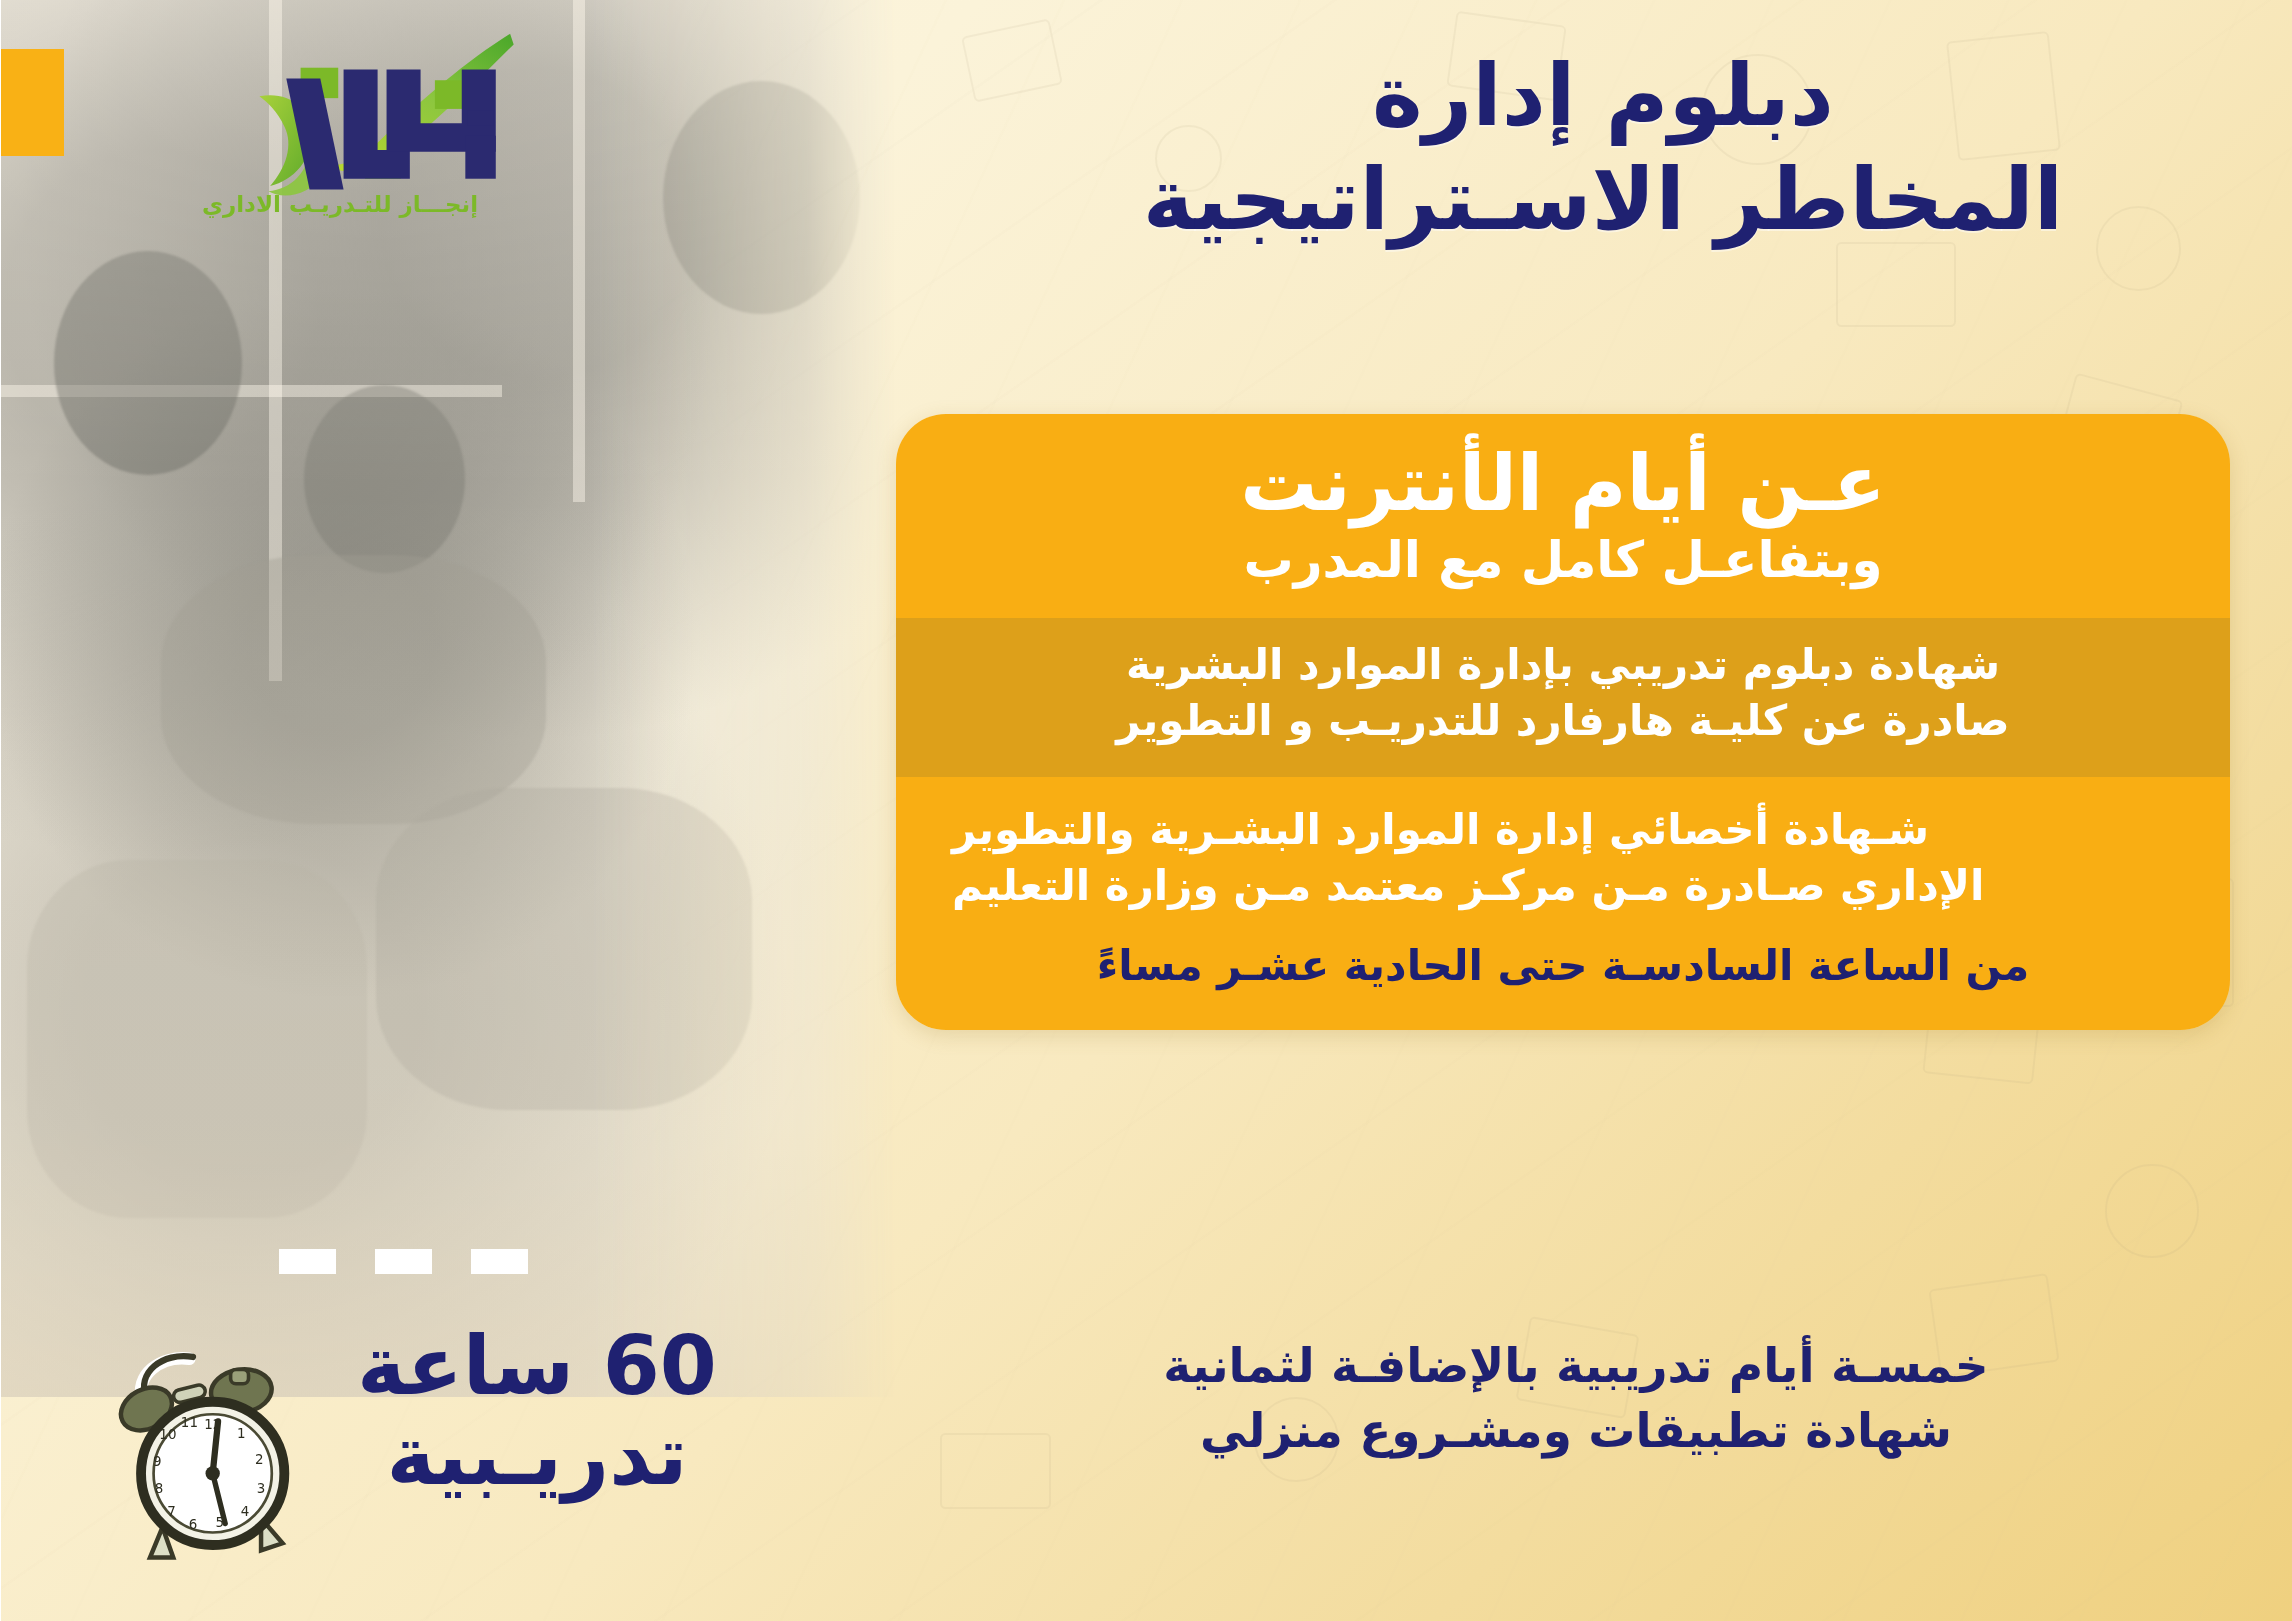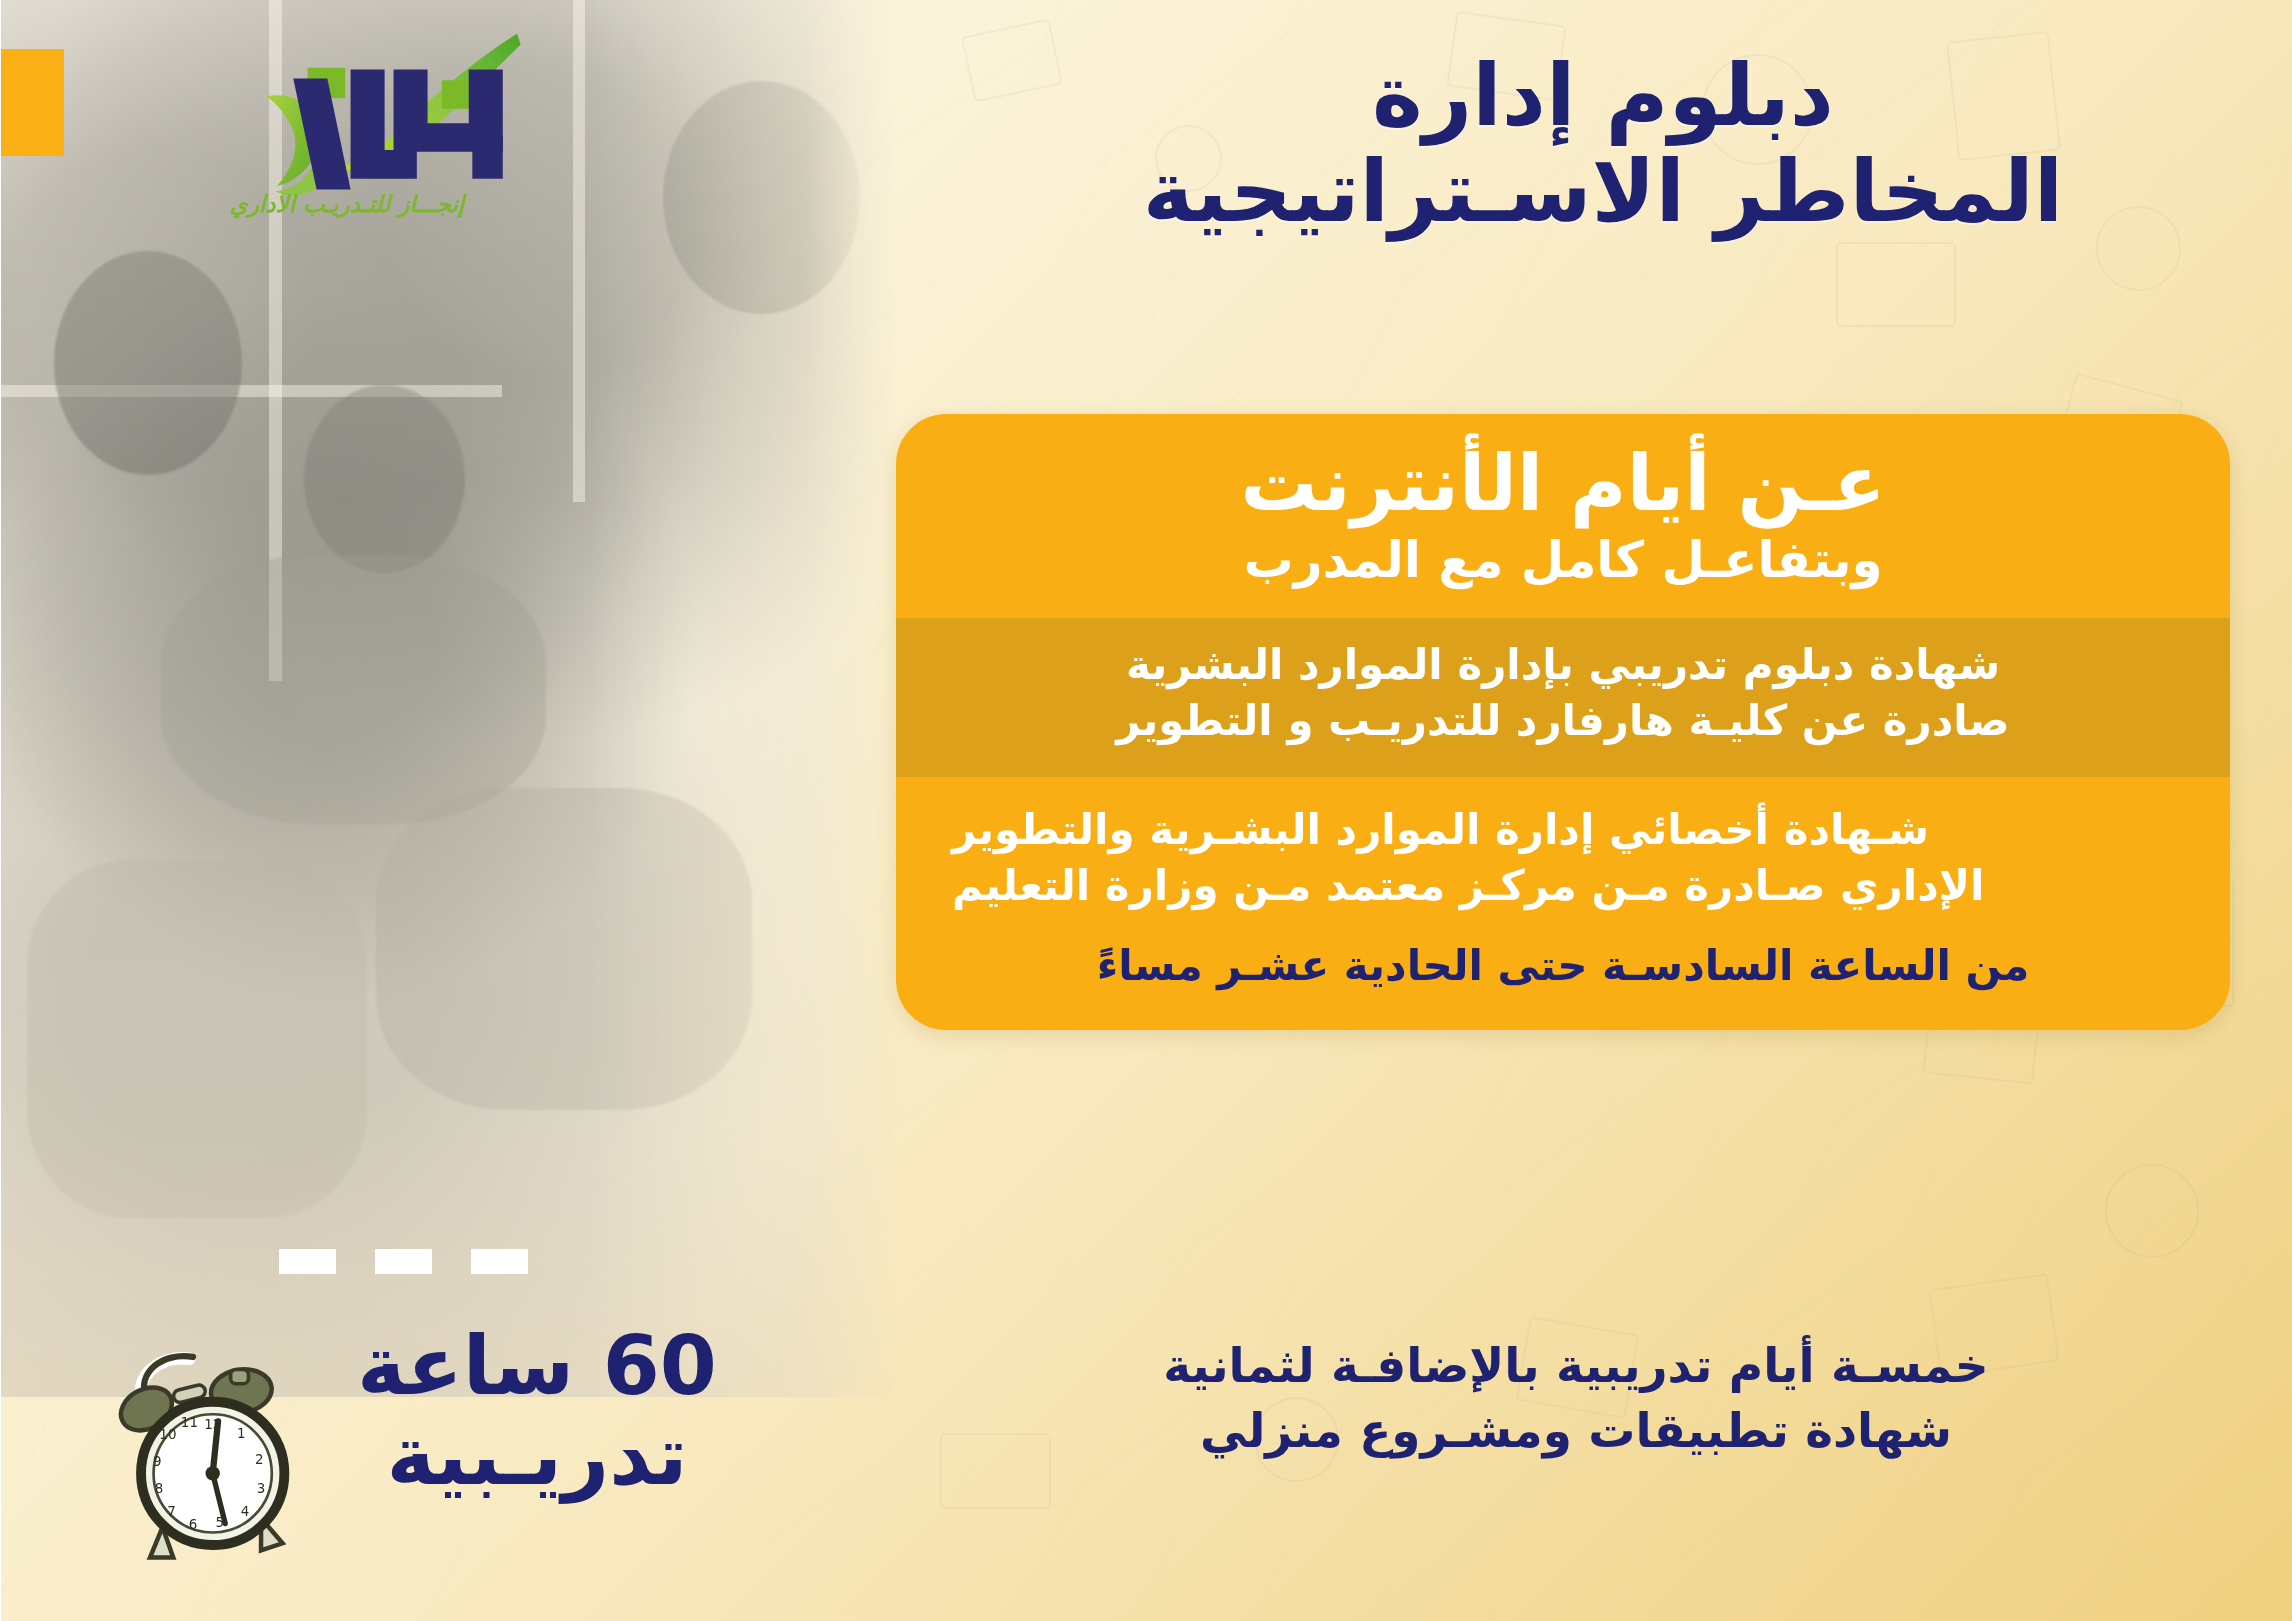--- a/index.html
+++ b/index.html
@@ -52,36 +52,36 @@
   .ph-win{
     position:absolute;background:rgba(255,255,255,.40);
   }
 
   
   .corner-tab{
     position:absolute;left:0;top:49px;width:64px;height:107px;background:#f9b115;
   }
 
   
-  .logo-wrap{position:absolute;left:159px;top:14.3px;width:376px;height:224px;font-style:italic;}
+  .logo-wrap{position:absolute;left:152px;top:14.3px;width:376px;height:224px;}
   .logo-sub{
     position:absolute;left:0;top:177px;width:376px;text-align:center;
     color:#7cb928;font-size:23px;font-weight:bold;letter-spacing:0.9px;
     direction:rtl;
   }
 
   
   .headline{
     position:absolute;right:54px;top:52px;width:1272px;
     text-align:center;direction:rtl;
     color:#1f2171;font-weight:bold;line-height:1.02;
     font-size:86px;letter-spacing:-0.9px;
     text-shadow:0 1.8px 0 rgba(255,255,255,.45);
   }
-  .headline .l2{display:block;margin-top:8px;}
+  .headline .l2{display:block;margin-top:16px;}
 
   
   .card{
     position:absolute;right:63px;top:414px;width:1334px;
     border-radius:50px;overflow:hidden;
     box-shadow:0 5.4px 19.7px rgba(150,110,20,.18);
   }
   .card-top{
     background:#f9ae13;padding:30px 54px 30px;text-align:center;direction:rtl;
   }

